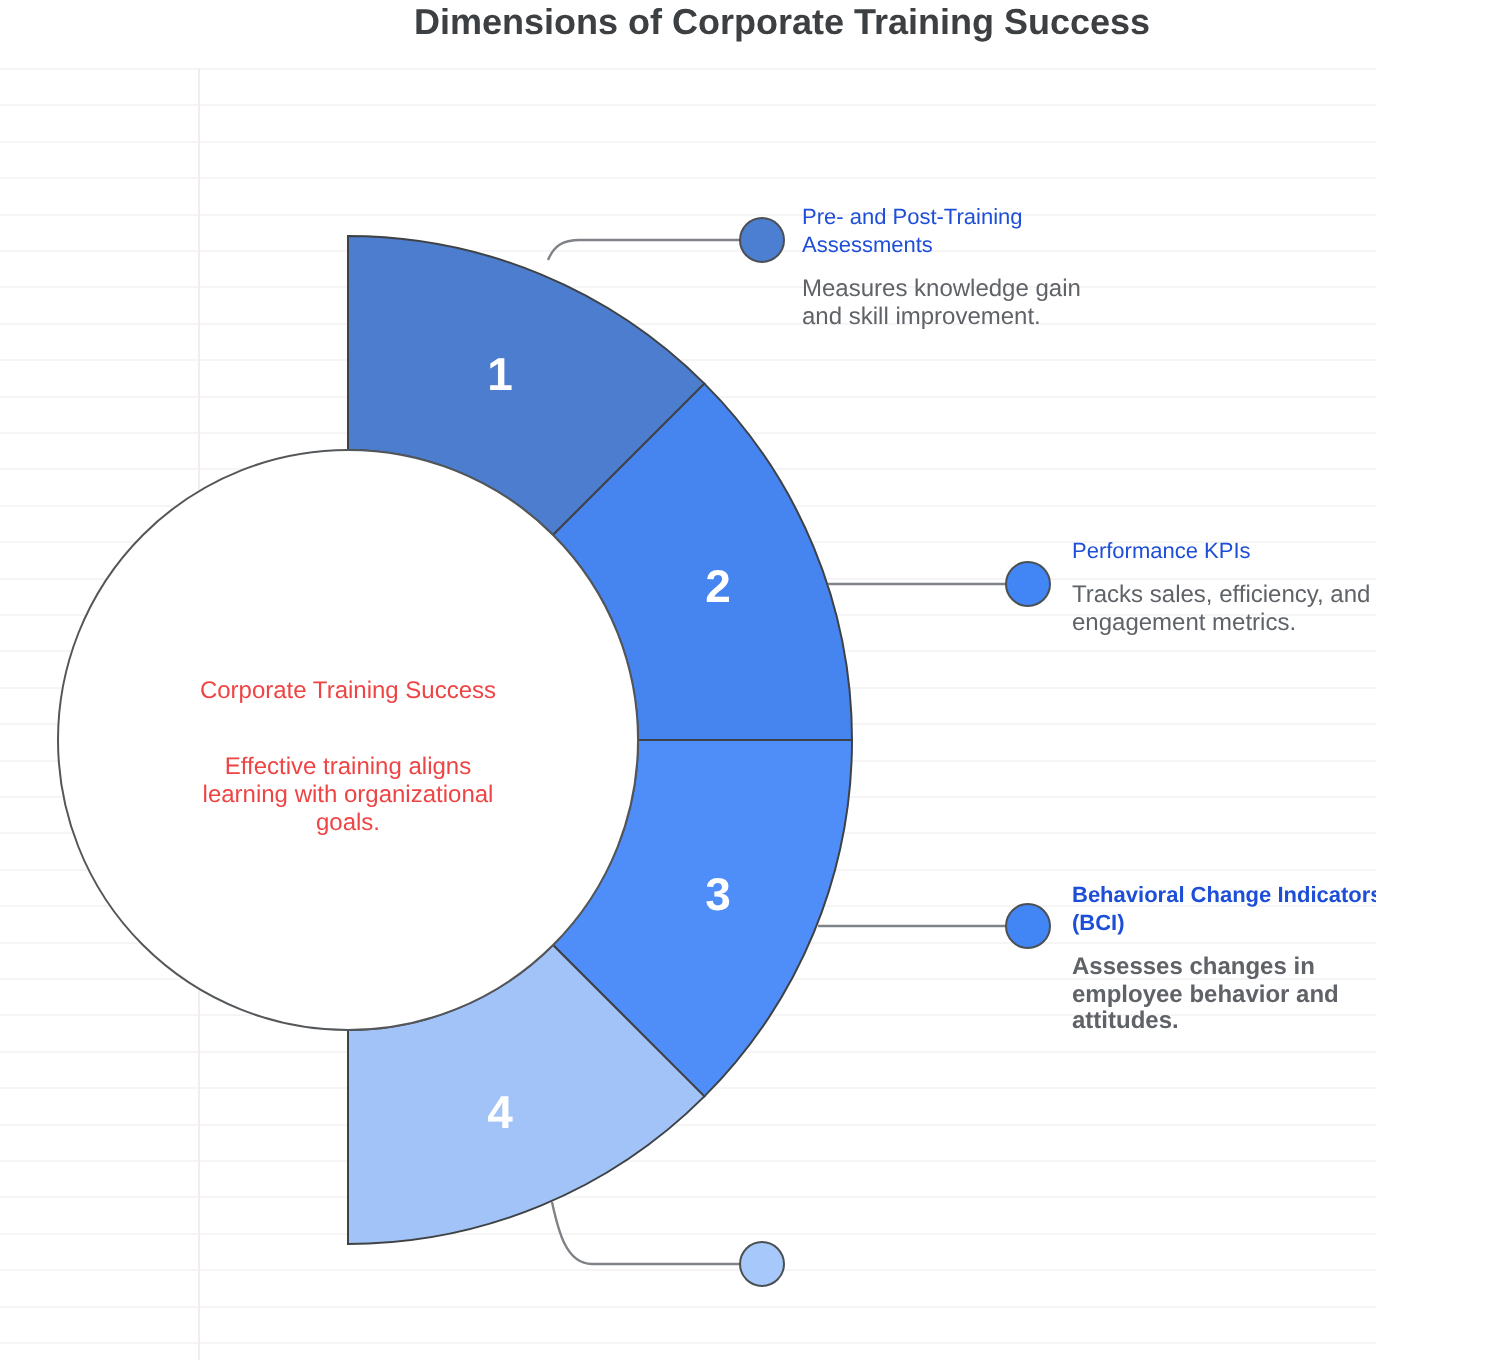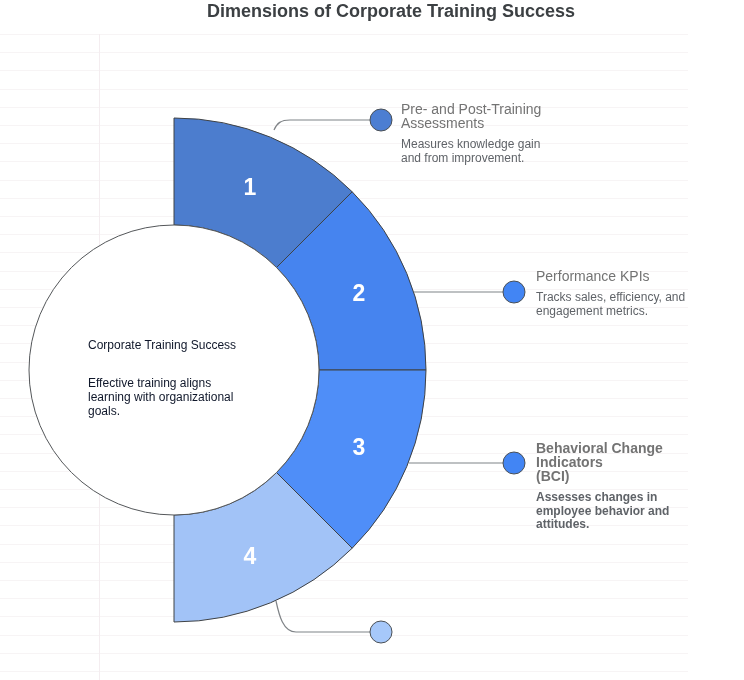--- a/index.html
+++ b/index.html
@@ -41,32 +41,33 @@
   .seg-num {
     font-family: "Liberation Sans", sans-serif;
     font-size: 23px;
     font-weight: bold;
     fill: #ffffff;
   }
   .center-text {
     position: absolute;
     left: 88px; top: 338px;
     width: 172px;
-    color: #0f172a;
+    text-align: center;
+    color: #ef4444;
   }
   .center-title { font-size: 12px; line-height: 15px; }
   .center-desc  { font-size: 12px; line-height: 14px; margin-top: 23px; white-space: pre-line; }
   .callout {
     position: absolute;
     color: #5f6368;
   }
   .callout-title {
-    font-size: 14px;
+    font-size: 11px;
     line-height: 14px;
-    color: #737373;
+    color: #1d4ed8;
     white-space: pre-line;
     margin-bottom: 8px;
   }
   .callout-desc {
     font-size: 12px;
     line-height: 13.5px;
     white-space: pre-line;
   }
   .callout-1 { left: 401px; top: 102px; width: 168px; }
   .callout-2 { left: 536px; top: 269px; width: 180px; }
@@ -112,21 +113,21 @@
     <div class="center-title">Corporate Training Success</div>
     <div class="center-desc">Effective training aligns
 learning with organizational
 goals.</div>
   </div>
 
   <div class="callout callout-1">
     <div class="callout-title">Pre- and Post-Training
 Assessments</div>
     <div class="callout-desc">Measures knowledge gain
-and from improvement.</div>
+and skill improvement.</div>
   </div>
   <div class="callout callout-2">
     <div class="callout-title">Performance KPIs</div>
     <div class="callout-desc">Tracks sales, efficiency, and
 engagement metrics.</div>
   </div>
   <div class="callout callout-3">
     <div class="callout-title">Behavioral Change Indicators
 (BCI)</div>
     <div class="callout-desc">Assesses changes in

